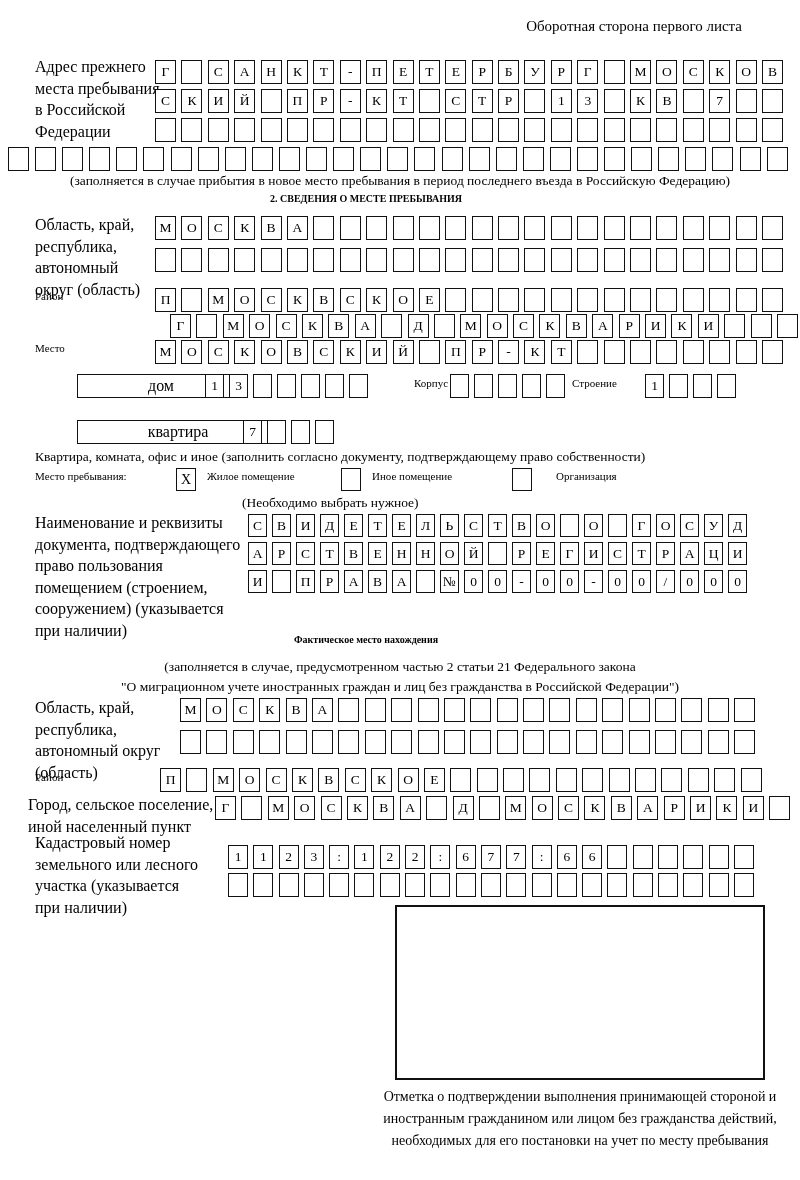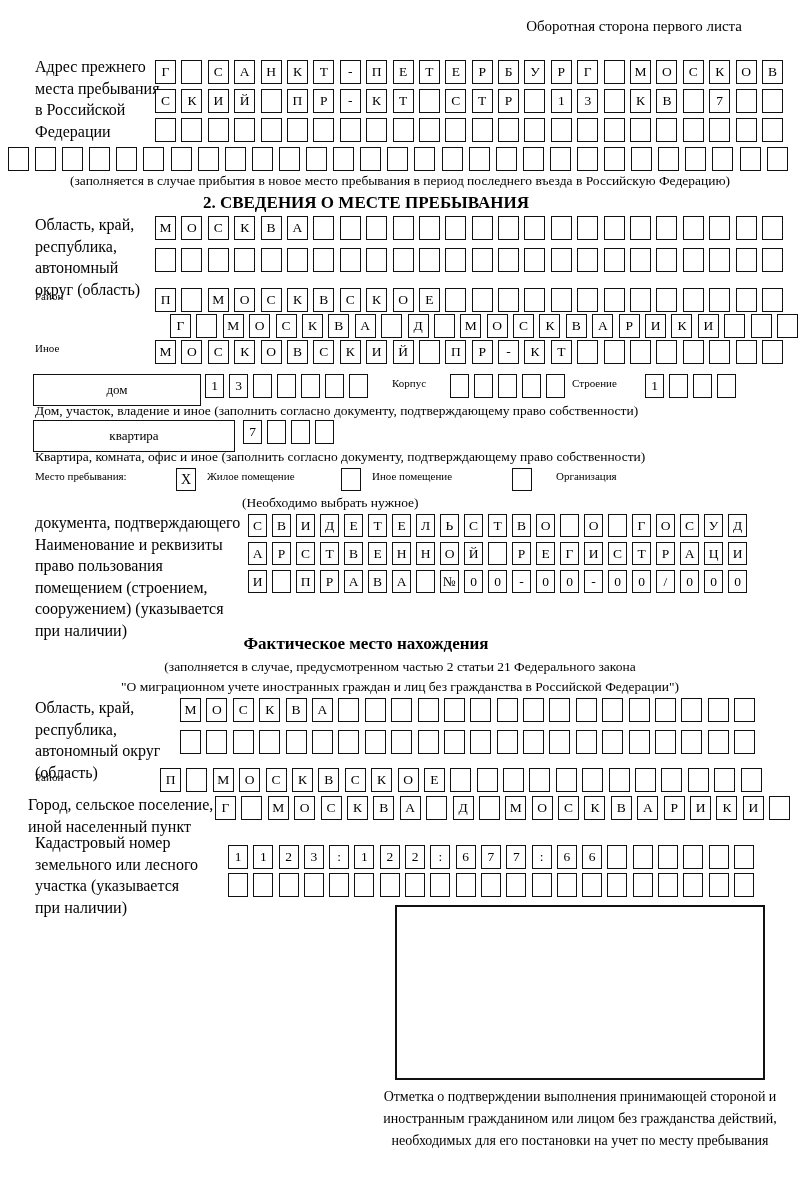--- a/index.html
+++ b/index.html
@@ -4,30 +4,30 @@
 <style>
   html,body{margin:0;padding:0;background:#fff;}
   .page{position:relative;width:800px;height:1180px;background:#fff;color:#000000;
         font-family:"Liberation Serif","DejaVu Serif",serif;overflow:hidden;}
   .header-note{position:absolute;top:18px;right:58px;font-size:15px;}
   .label{position:absolute;font-size:16px;line-height:21.5px;}
   .inline-label{position:absolute;font-size:11px;white-space:nowrap;}
   .note{position:absolute;font-size:13.5px;white-space:nowrap;}
   .center{left:0;width:800px;text-align:center;white-space:nowrap;}
   .sect-title{position:absolute;left:0;width:732px;text-align:center;
-              font-weight:bold;font-size:17px;white-space:nowrap;}
+              font-weight:bold;font-size:10px;white-space:nowrap;}
   .cellrow{position:absolute;display:flex;gap:5.4px;}
   .cellrow .cell{flex:none;width:21px;height:24px;border:1.7px solid #111;box-sizing:border-box;
        display:flex;align-items:center;justify-content:center;font-size:13.5px;background:#fff;}
   .cellrow.g6{gap:6.1px;}
   .cellrow.doc{gap:5px;} .cellrow.doc .cell{width:19px;height:23px;}
   .cellrow.kad{gap:5.3px;} .cellrow.kad .cell{width:20px;height:24px;}
   .cellrow.sm{gap:5px;} .cellrow.sm .cell{width:19px;height:24px;}
-  .widebox{position:absolute;height:32px;border:1.7px solid #111;box-sizing:border-box;
-       display:flex;align-items:center;justify-content:center;font-size:13px;background:#fff;}
+  .widebox{position:absolute;height:24px;border:1.7px solid #111;box-sizing:border-box;
+       display:flex;align-items:center;justify-content:center;font-size:16px;background:#fff;margin-left:44px;}
   .cbx{position:absolute;width:20px;height:23px;border:1.7px solid #111;box-sizing:border-box;
        display:flex;align-items:center;justify-content:center;font-size:14px;background:#fff;}
   .stamp-box{position:absolute;border:2px solid #111;box-sizing:border-box;background:#fff;}
   .caption{position:absolute;font-size:14px;line-height:22px;text-align:center;}
 </style>
 </head>
 <body>
 
 <div class="page">
 
@@ -259,21 +259,21 @@
       <span class="cell">А</span>
       <span class="cell">Р</span>
       <span class="cell">И</span>
       <span class="cell">К</span>
       <span class="cell">И</span>
       <span class="cell"></span>
       <span class="cell"></span>
       <span class="cell"></span>
     </div>
 
-  <div class="inline-label" style="top:342px;left:35px;">Иное</div>
+  <div class="inline-label" style="top:342px;left:35px;">Место</div>
   <div class="cellrow" style="top:340px;left:155px;">
       <span class="cell">М</span>
       <span class="cell">О</span>
       <span class="cell">С</span>
       <span class="cell">К</span>
       <span class="cell">О</span>
       <span class="cell">В</span>
       <span class="cell">С</span>
       <span class="cell">К</span>
       <span class="cell">И</span>
@@ -297,58 +297,57 @@
   <div class="widebox" style="top:374px;left:33px;width:168px;">дом</div>
   <div class="cellrow sm" style="top:374px;left:205px;">
       <span class="cell">1</span>
       <span class="cell">3</span>
       <span class="cell"></span>
       <span class="cell"></span>
       <span class="cell"></span>
       <span class="cell"></span>
       <span class="cell"></span>
     </div>
-  <div class="inline-label" style="top:377px;left:392px;">Корпус</div>
+  <div class="inline-label" style="top:377px;left:414px;">Корпус</div>
   <div class="cellrow sm" style="top:374px;left:450px;">
       <span class="cell"></span>
       <span class="cell"></span>
       <span class="cell"></span>
       <span class="cell"></span>
       <span class="cell"></span>
     </div>
   <div class="inline-label" style="top:377px;left:572px;">Строение</div>
   <div class="cellrow sm" style="top:374px;left:645px;">
       <span class="cell">1</span>
       <span class="cell"></span>
       <span class="cell"></span>
       <span class="cell"></span>
     </div>
-  <div class="note" style="top:403px;left:35px;">Дом, участок, владение и иное (заполнить согласно документу, подтверждающему право собственности)</div>
 
   <div class="widebox" style="top:420px;left:33px;width:202px;">квартира</div>
   <div class="cellrow sm" style="top:420px;left:243px;">
       <span class="cell">7</span>
       <span class="cell"></span>
       <span class="cell"></span>
       <span class="cell"></span>
     </div>
   <div class="note" style="top:449px;left:35px;">Квартира, комната, офис и иное (заполнить согласно документу, подтверждающему право собственности)</div>
 
   <div class="inline-label" style="top:470px;left:35px;">Место пребывания:</div>
   <div class="cbx" style="top:468px;left:176px;">X</div>
   <div class="inline-label" style="top:470px;left:207px;">Жилое помещение</div>
   <div class="cbx" style="top:468px;left:341px;"></div>
   <div class="inline-label" style="top:470px;left:372px;">Иное помещение</div>
   <div class="cbx" style="top:468px;left:512px;"></div>
   <div class="inline-label" style="top:470px;left:556px;">Организация</div>
   <div class="note" style="top:495px;left:242px;">(Необходимо выбрать нужное)</div>
 
   <div class="label" style="top:512px;left:35px;">
+      <div>Наименование и реквизиты</div>
       <div>документа, подтверждающего</div>
-      <div>Наименование и реквизиты</div>
       <div>право пользования</div>
       <div>помещением (строением,</div>
       <div>сооружением) (указывается</div>
       <div>при наличии)</div>
     </div>
   <div class="cellrow doc" style="top:514px;left:248px;">
       <span class="cell">С</span>
       <span class="cell">В</span>
       <span class="cell">И</span>
       <span class="cell">Д</span>

